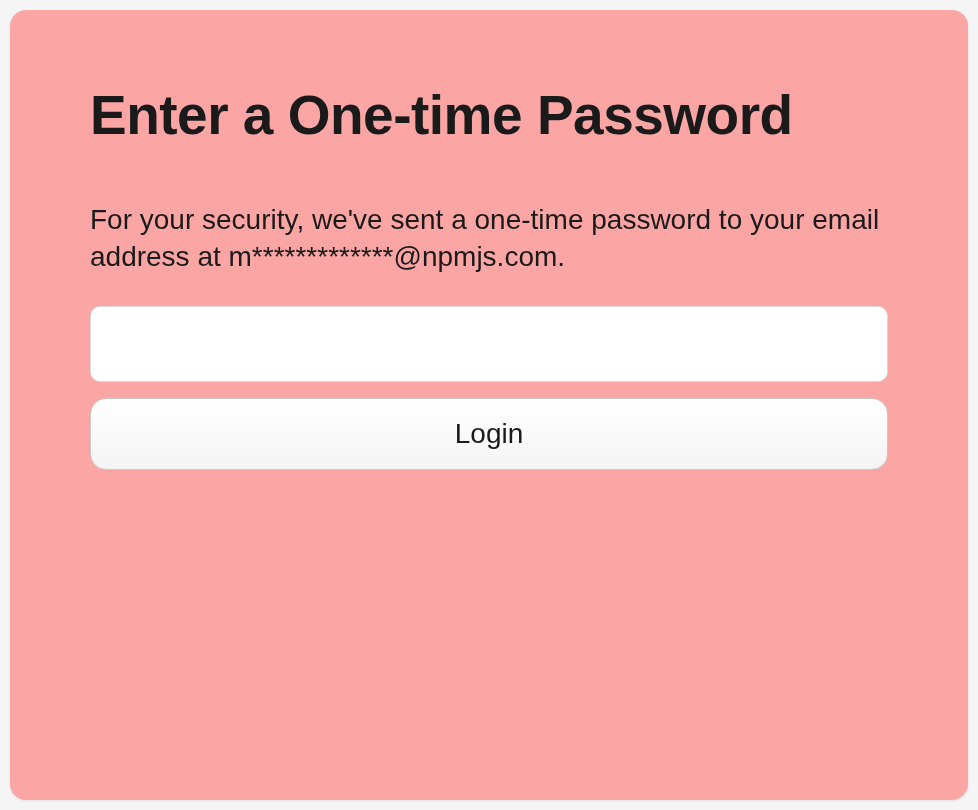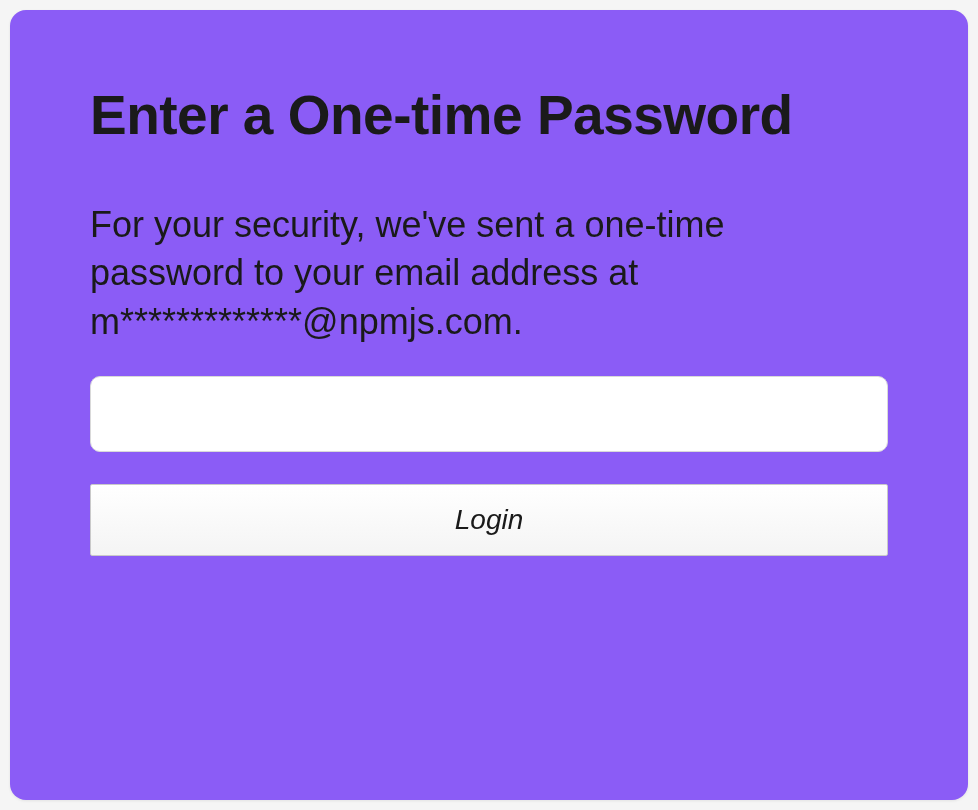--- a/index.html
+++ b/index.html
@@ -8,37 +8,37 @@
       padding: 0;
     }
     body {
       font-family: -apple-system, BlinkMacSystemFont, "Segoe UI", Helvetica, Arial, sans-serif;
       background: #f5f5f5;
       width: 978px;
       height: 810px;
       padding: 10px;
     }
     .card {
-      background: #8b5cf6;
+      background: #fca5a5;
       border-radius: 16px;
       box-shadow: 0 1px 3px rgba(0,0,0,0.08);
       width: 100%;
       height: 100%;
       padding: 75px 80px 60px 80px;
     }
     h1 {
       font-size: 55px;
       font-weight: 700;
       color: #1a1a1a;
       letter-spacing: -0.5px;
       margin-bottom: 55px;
       line-height: 1.1;
     }
     .paragraph {
-      font-size: 36px;
+      font-size: 28px;
       color: #1a1a1a;
       line-height: 1.35;
       margin-bottom: 30px;
       font-weight: 400;
     }
     .paragraph a {
       color: #1a1a1a;
       text-decoration: underline;
       text-underline-offset: 3px;
       cursor: pointer;
@@ -57,29 +57,28 @@
       border: 1px solid #d9d9d9;
       border-radius: 10px;
       font-size: 24px;
       padding: 0 20px;
       background: #ffffff;
       outline: none;
     }
     .login-button {
       width: 100%;
       height: 72px;
-      margin-top: 32px;
+      margin-top: 16px;
       border: 1px solid #c9c9c9;
-      border-radius: 2px;
+      border-radius: 16px;
       background: linear-gradient(#ffffff, #f4f4f4);
       font-size: 28px;
       color: #1a1a1a;
       cursor: pointer;
       font-family: inherit;
-      font-style: italic;
     }
   </style>
 </head>
 <body>
 
 <div class="card">
   <h1>Enter a One-time Password</h1>
 
   <p class="paragraph">
     <span>For your security, we've sent a one-time password to your email address at </span><span>m*************@npmjs.com</span><span>.</span>

